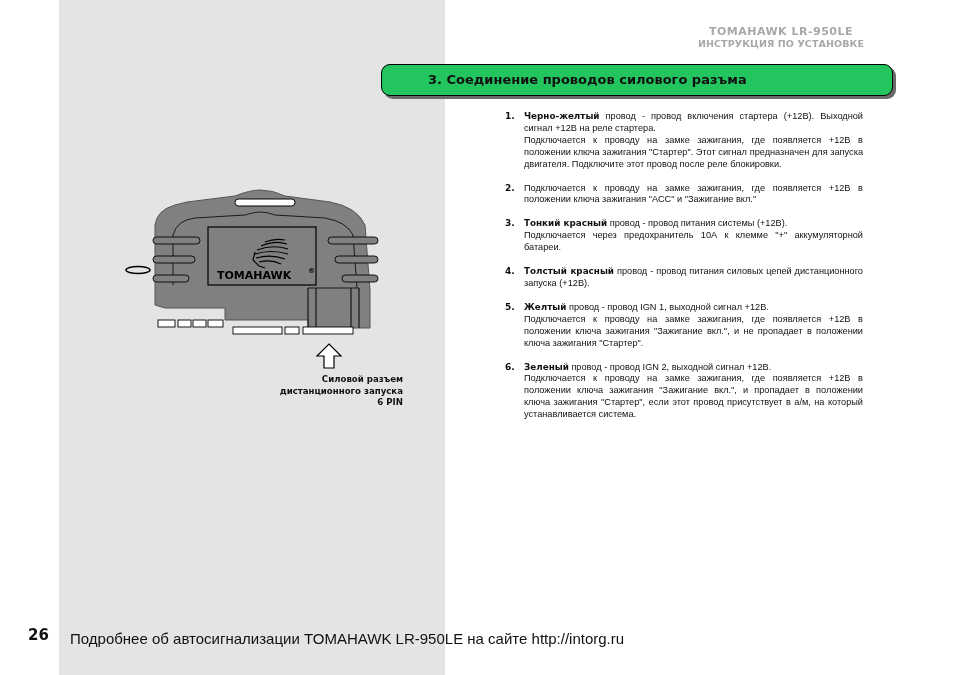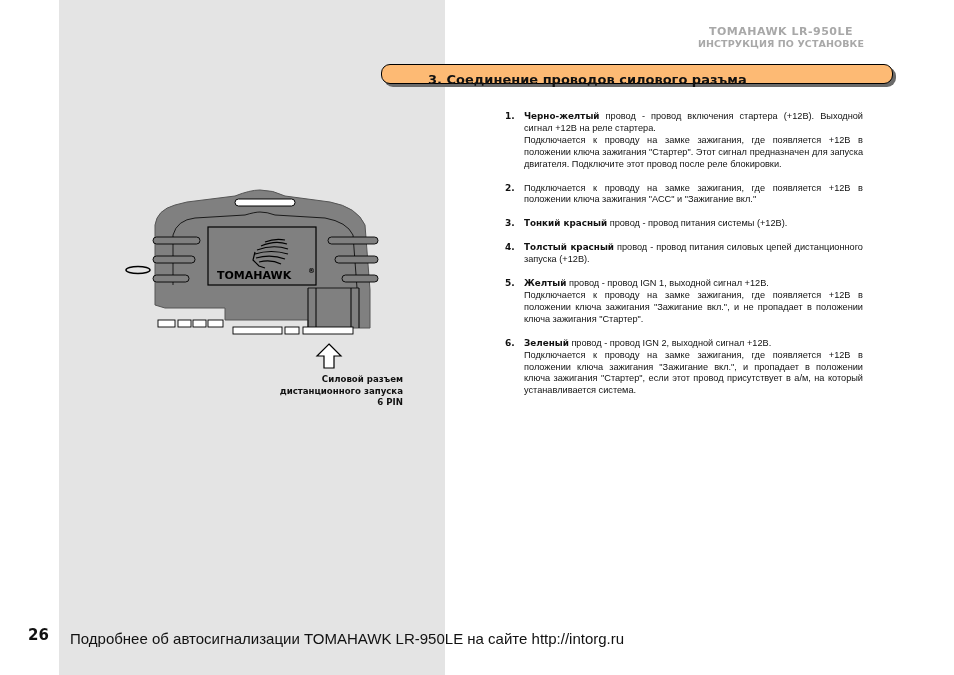--- a/index.html
+++ b/index.html
@@ -14,22 +14,22 @@
     background: #e4e4e4;
   }
   .header-block {
     position: absolute; right: 90px; top: 26px; text-align: center;
     font-family: "DejaVu Sans", sans-serif; font-weight: bold;
     color: #a8a8a8; line-height: 12px;
   }
   .header-model { font-size: 11px; letter-spacing: 0.5px; }
   .header-sub { font-size: 9.5px; letter-spacing: 0.1px; }
   .section-title-box {
-    position: absolute; left: 381px; top: 64px; width: 512px; height: 20px;
-    background: #fdba74; border: 1.5px solid #000; border-radius: 9px;
+    position: absolute; left: 381px; top: 64px; width: 512px; height: 32px;
+    background: #22c55e; border: 1.5px solid #000; border-radius: 9px;
     box-shadow: 3px 3px 0 #6a6a6a;
     box-sizing: border-box;
   }
   .section-title {
     position: absolute; left: 46px; top: 7px;
     font-size: 13px; font-weight: bold; color: #111;
     font-family: "DejaVu Sans", sans-serif;
   }
   .content-list {
     position: absolute; left: 505px; top: 111px; width: 358px;
@@ -131,20 +131,21 @@
     <p class="item-p"><b>Черно-желтый</b><span> провод - провод включения стартера (+12В). Выходной сигнал +12В на реле стартера.</span></p>
     <p class="item-p">Подключается к проводу на замке зажигания, где появляется +12В в положении ключа зажигания "Стартер". Этот сигнал предназначен для запуска двигателя. Подключите этот провод после реле блокировки.</p>
   </div>
   <div class="item">
     <span class="item-num">2.</span>
     <p class="item-p">Подключается к проводу на замке зажигания, где появляется +12В в положении ключа зажигания "АСС" и "Зажигание вкл."</p>
   </div>
   <div class="item">
     <span class="item-num">3.</span>
     <p class="item-p"><b>Тонкий красный</b><span> провод - провод питания системы (+12В).</span></p>
+    <p class="item-p">Подключается через предохранитель 10А к клемме "+" аккумуляторной батареи.</p>
   </div>
   <div class="item">
     <span class="item-num">4.</span>
     <p class="item-p"><b>Толстый красный</b><span> провод - провод питания силовых цепей дистанционного запуска (+12В).</span></p>
   </div>
   <div class="item">
     <span class="item-num">5.</span>
     <p class="item-p"><b>Желтый</b><span> провод - провод IGN 1, выходной сигнал +12В.</span></p>
     <p class="item-p">Подключается к проводу на замке зажигания, где появляется +12В в положении ключа зажигания "Зажигание вкл.", и не пропадает в положении ключа зажигания "Стартер".</p>
   </div>

